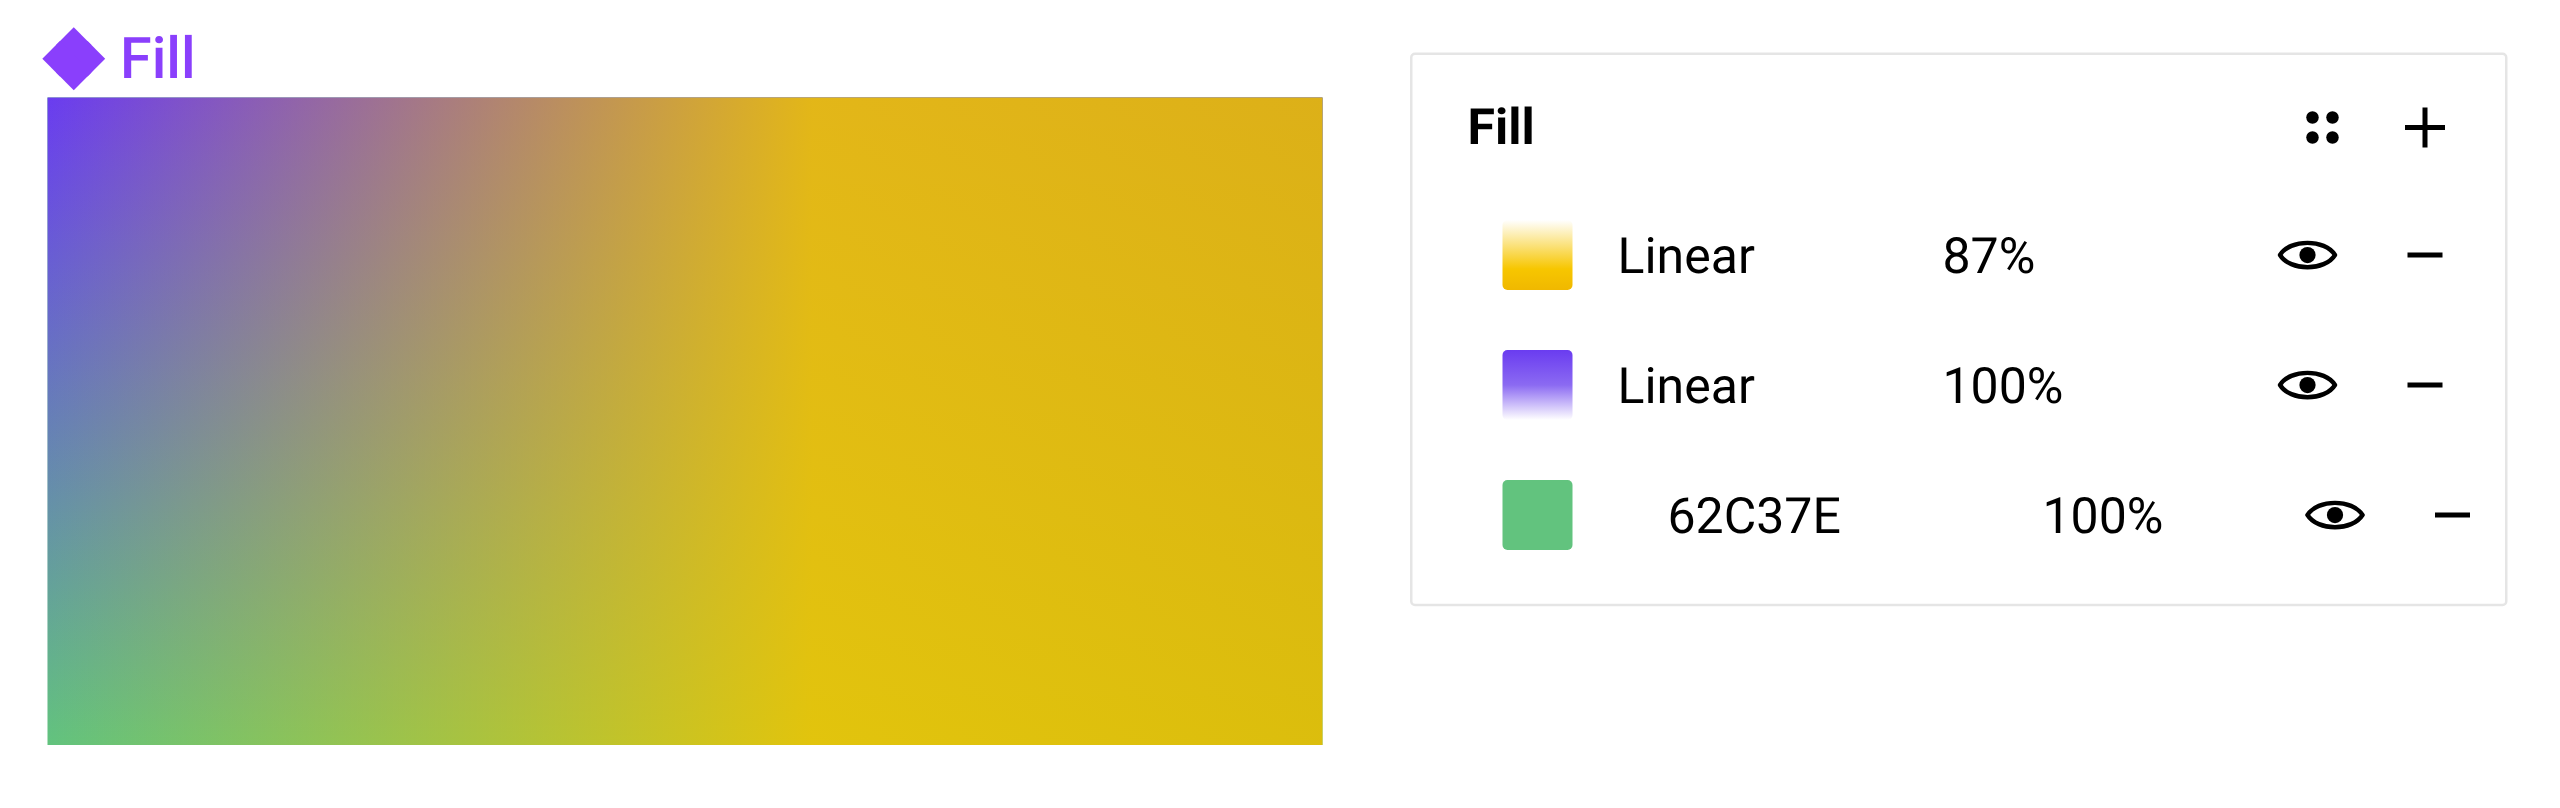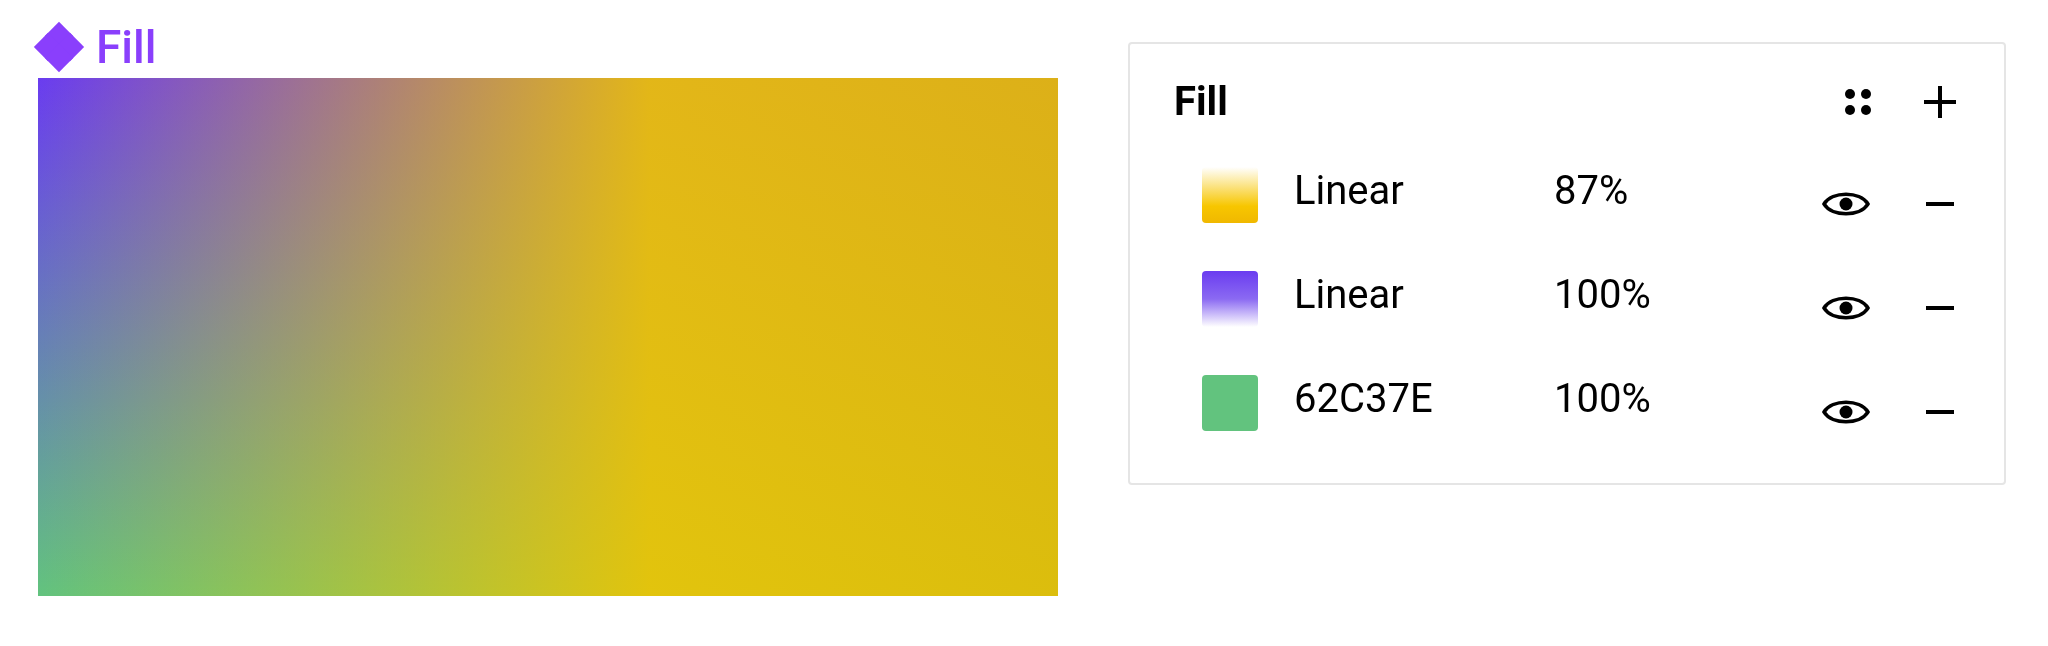--- a/index.html
+++ b/index.html
@@ -102,25 +102,26 @@
   }
   .icon-btn {
     cursor: pointer;
     display: inline-flex;
     align-items: center;
     justify-content: center;
   }
 
   .fill-row {
     display: flex;
+    align-items: center;
     height: 74px;
     margin-bottom: 30px;
     padding-left: 28px;
   }
-  .fill-row:last-child { margin-bottom: 0; }
+  .fill-row:last-child { margin-bottom: 0; gap: 40px; }
   .swatch {
     width: 56px;
     height: 56px;
     border-radius: 4px;
     margin-right: 36px;
     flex: 0 0 56px;
   }
   .swatch-yellow {
     background: linear-gradient(to bottom, #ffffff 0%, #f7c600 70%, #f0b800 100%);
   }

